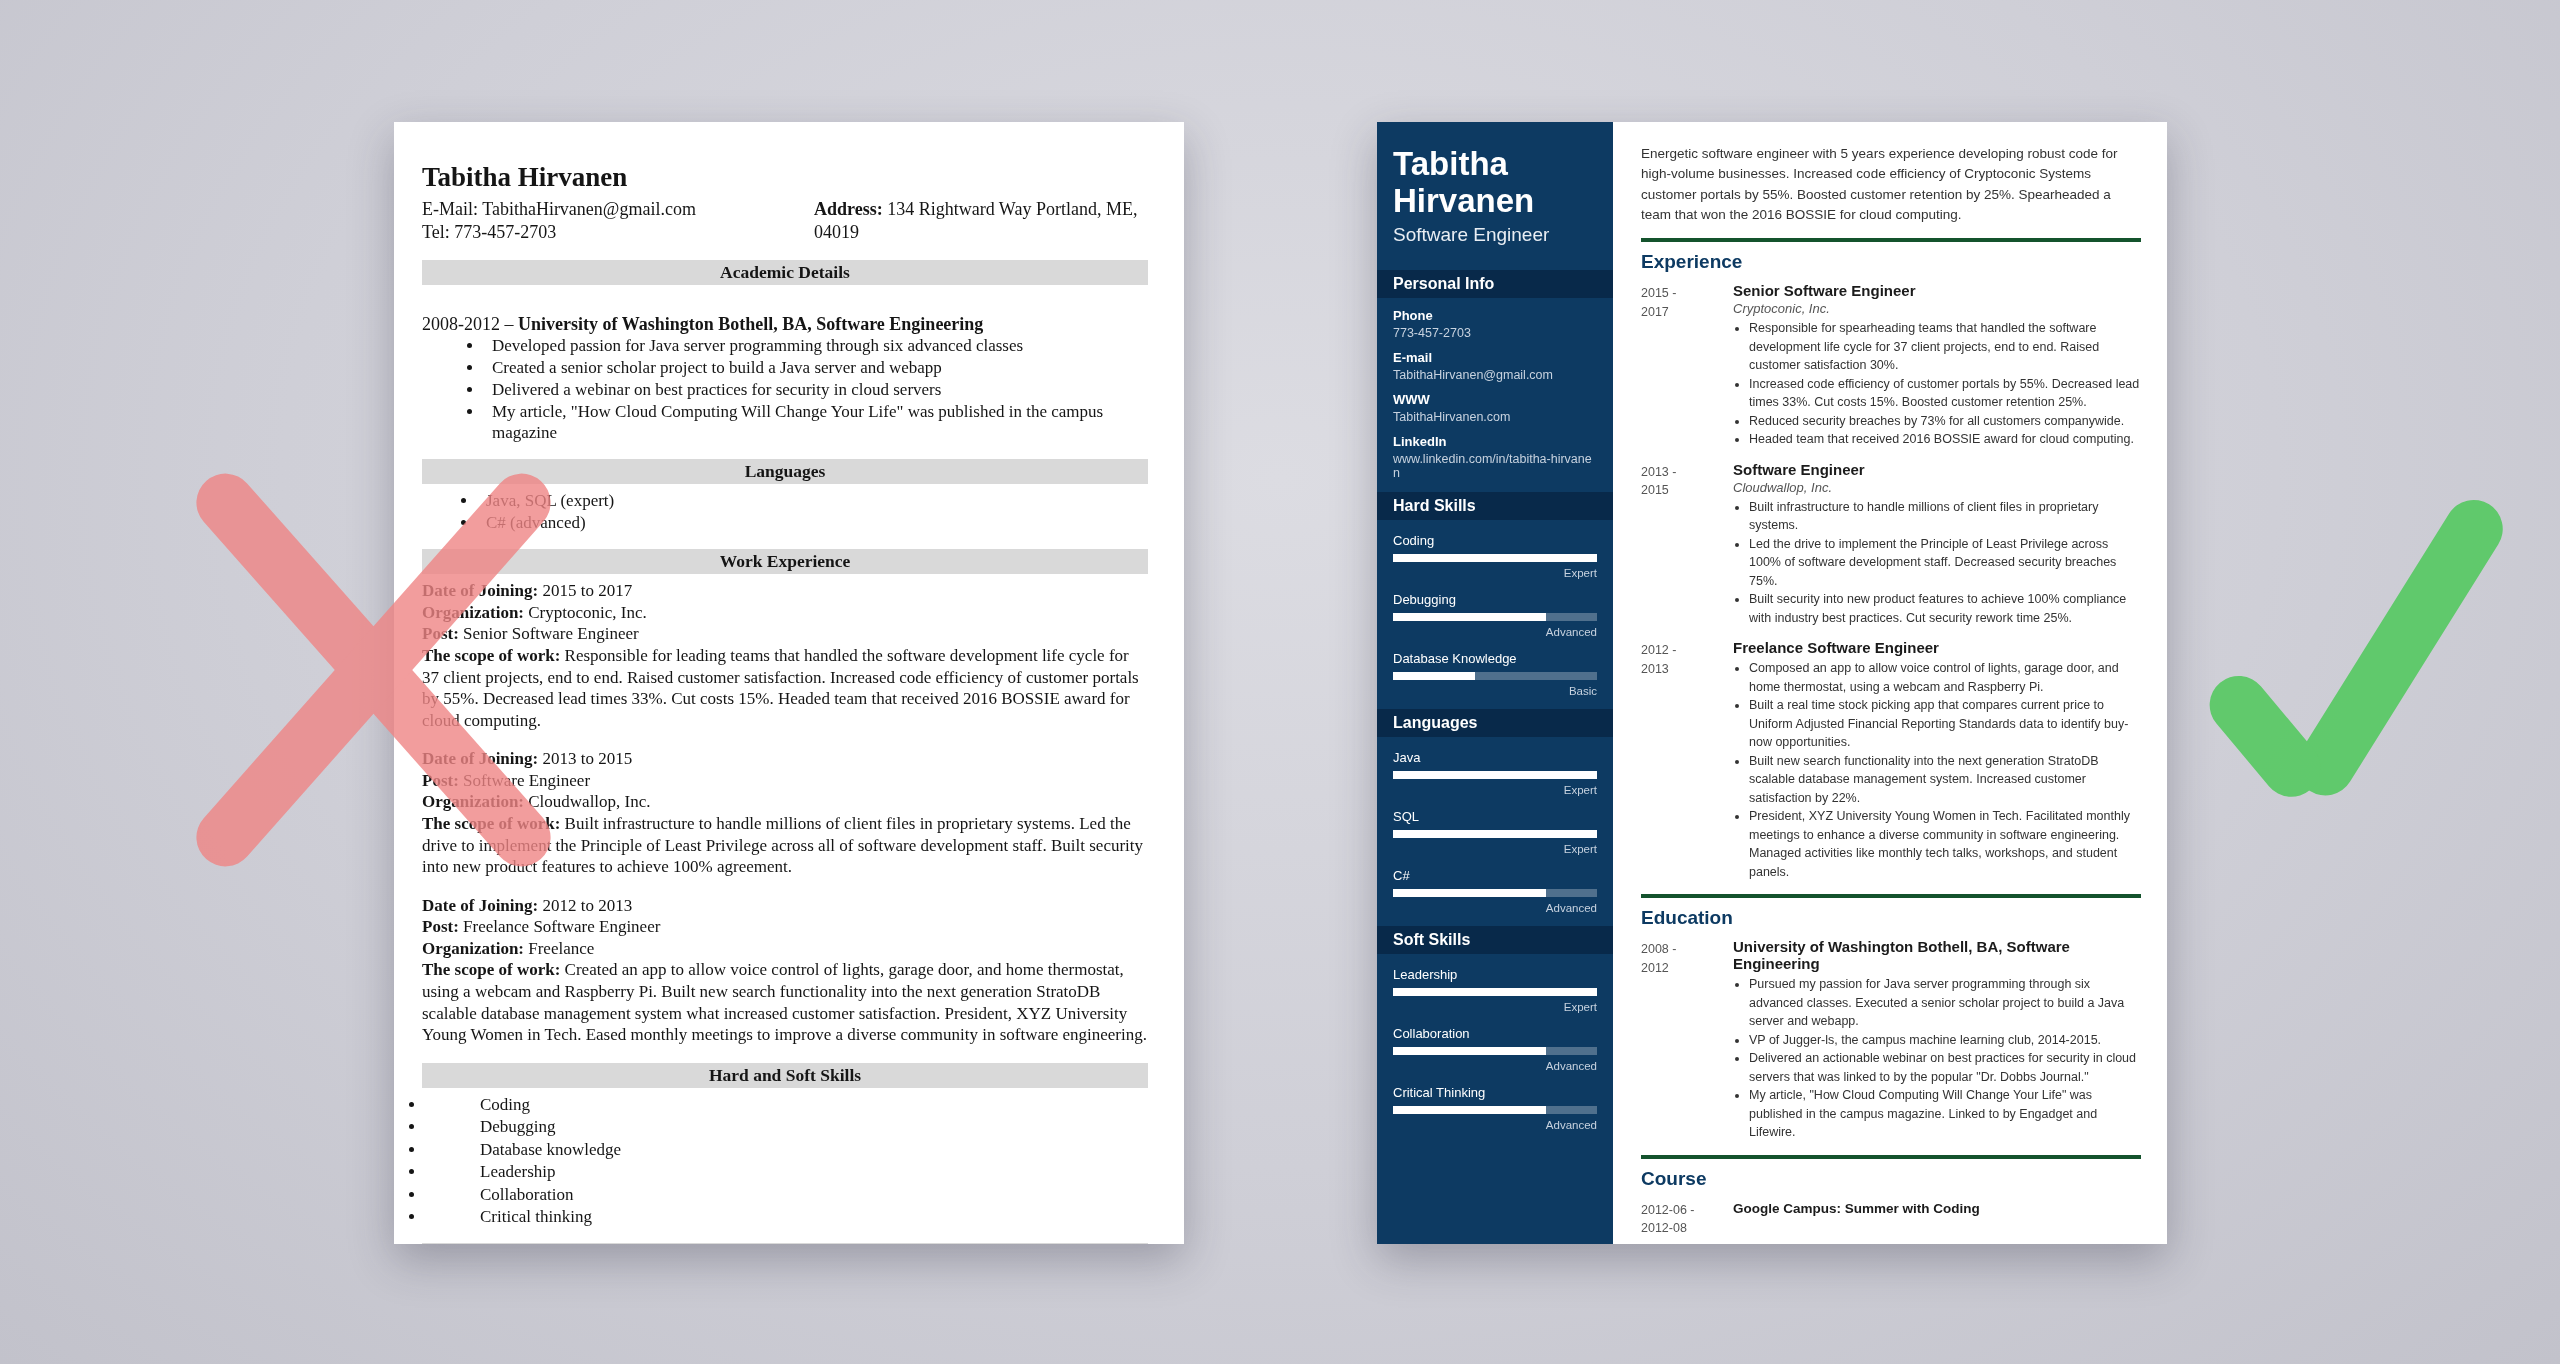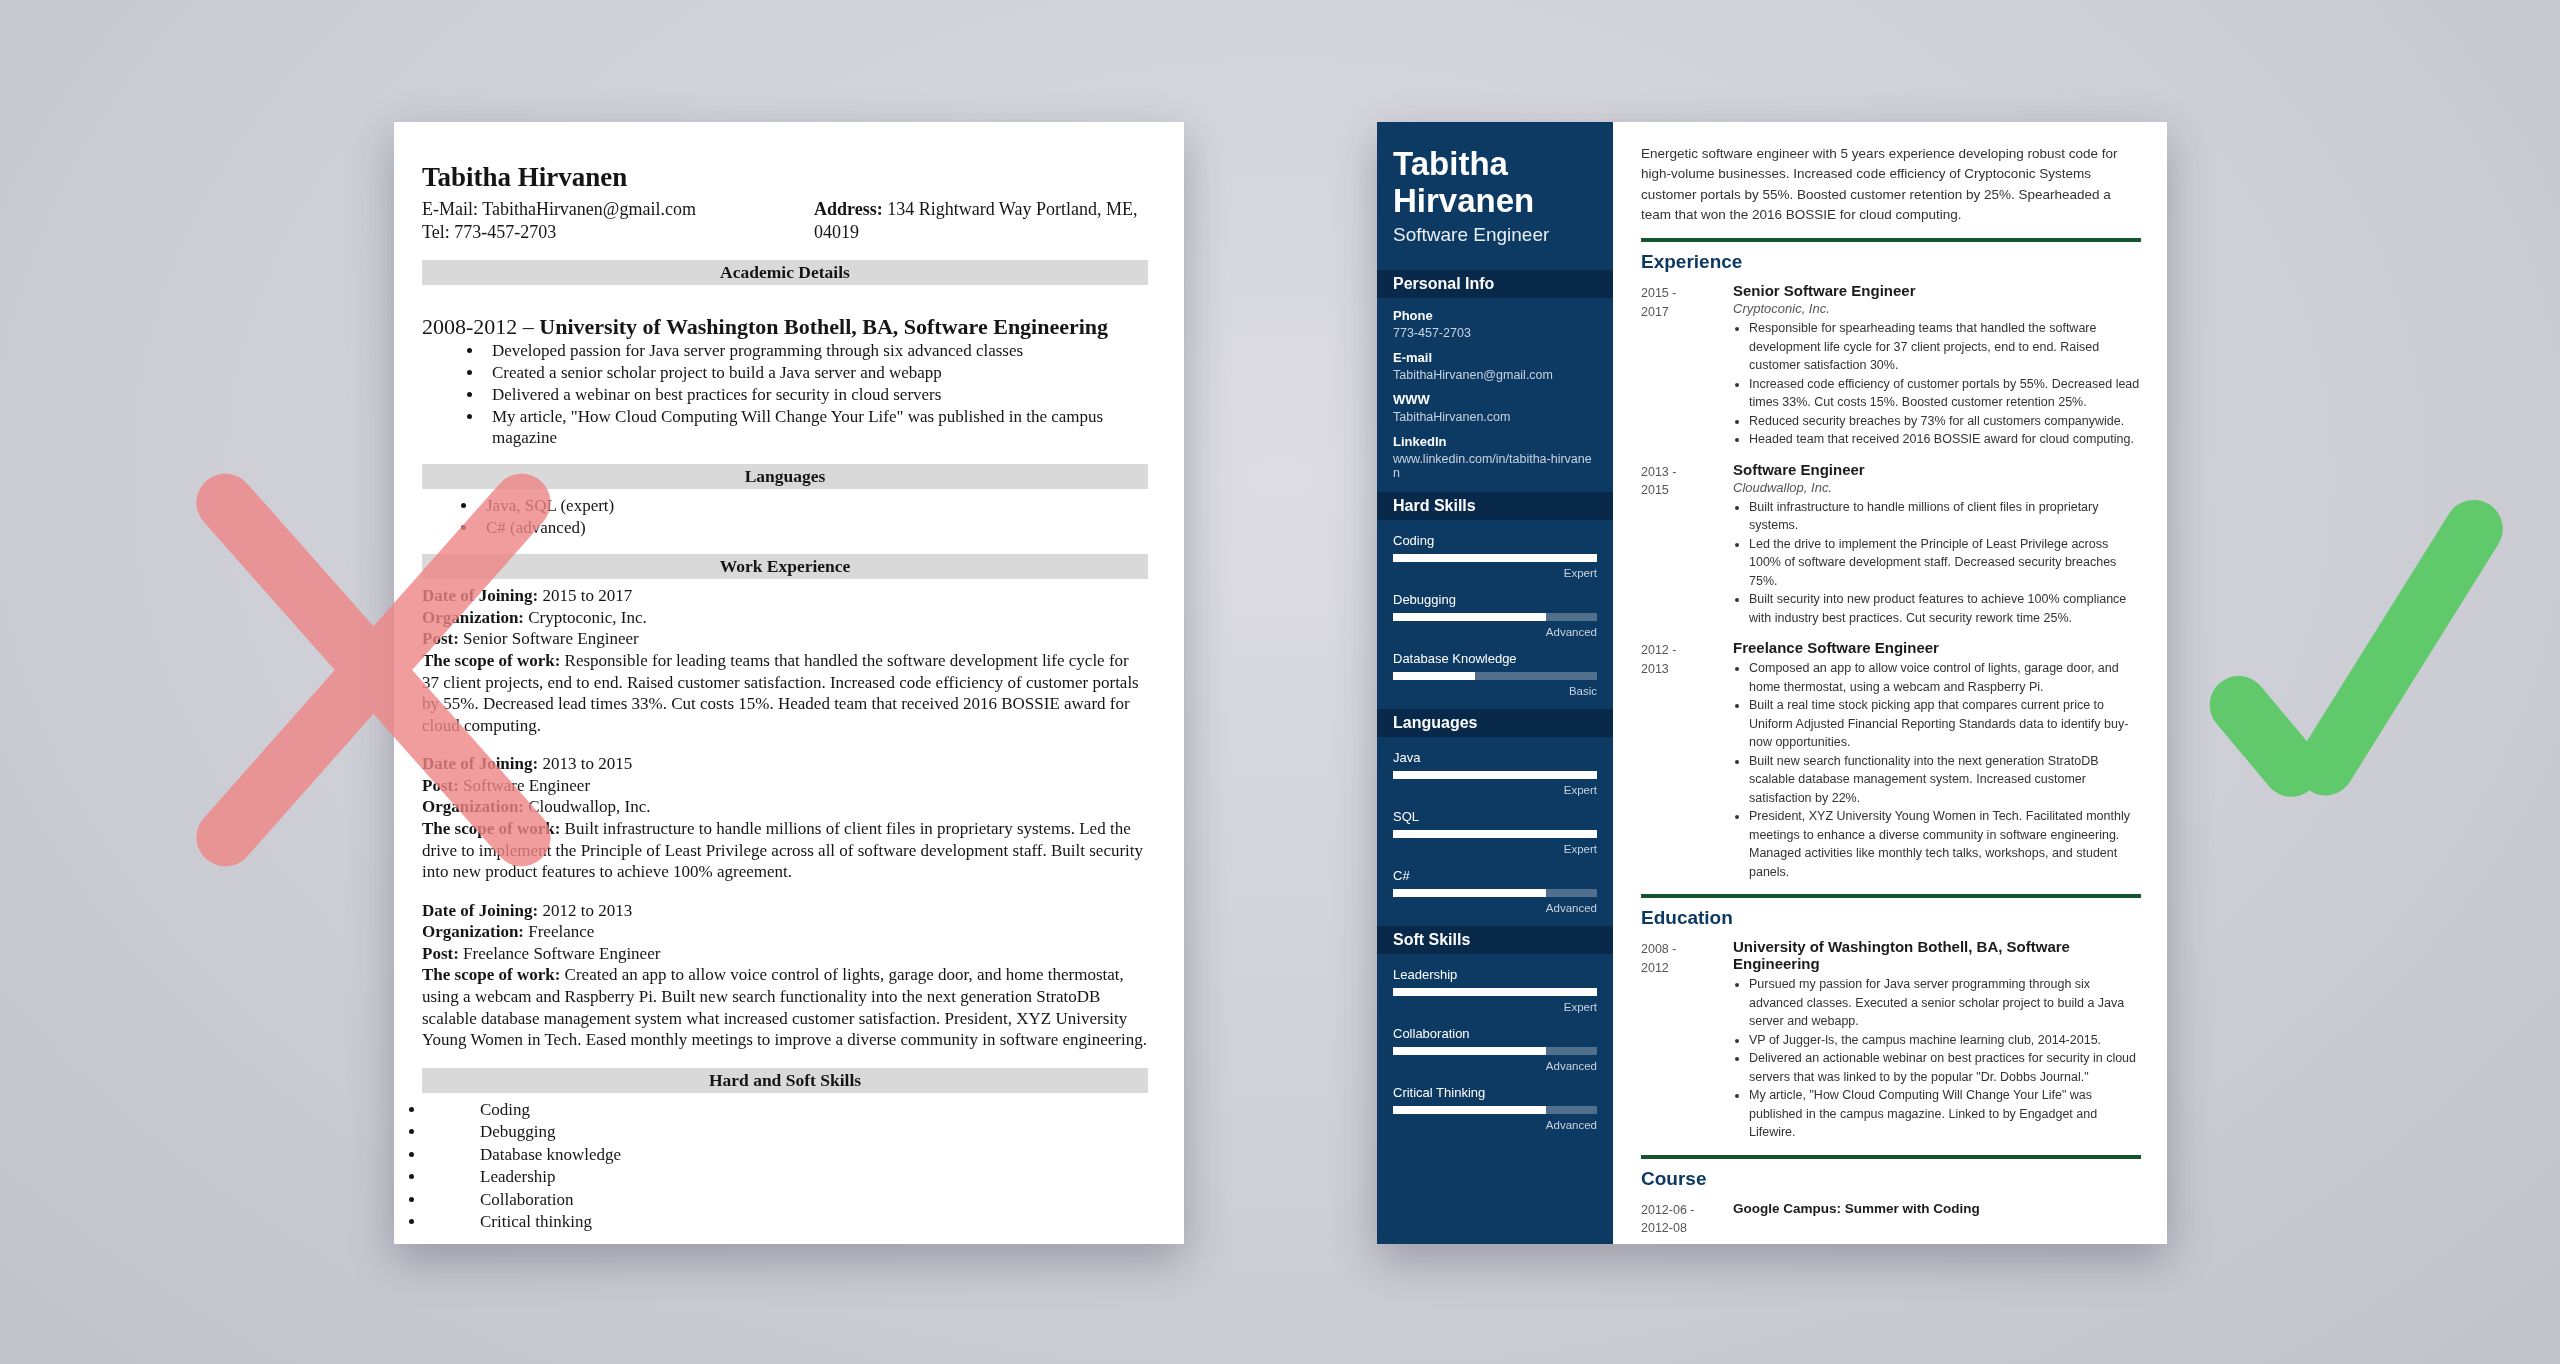--- a/index.html
+++ b/index.html
@@ -21,21 +21,21 @@
   .page-left { left:394px; font-family:"Liberation Serif", serif; color:#151515; }
   .lp-inner { padding:40px 36px 0 28px; height:100%; overflow:hidden; }
   .lp-name { font-size:27px; font-weight:bold; }
   .lp-contact { display:flex; margin-top:5px; font-size:18px; }
   .lp-contact-col-a { width:392px; flex-shrink:0; }
   .lp-line { line-height:1.3; }
   .lp-bar {
     background:#d9d9d9; text-align:center; font-weight:bold;
     font-size:17.5px; padding:2px 0; margin:15px 0 6px;
   }
-  .lp-text { font-size:22px; line-height:1.25;margin-top:28px; }
+  .lp-text { font-size:18px; line-height:1.25;margin-top:28px; }
   .lp-ul { list-style:disc; list-style-position:outside; padding-left:62px; font-size:17px; }
   .lp-ul li { padding-left:8px; line-height:1.28; }
   .lp-langs {
     display:grid; grid-template-columns:1fr;
     list-style:disc; padding-left:56px; font-size:17px; margin-top:2px;
   }
   .lp-langs li { padding-left:8px; line-height:1.3; }
   .lp-job { font-size:17px; line-height:1.27; margin-bottom:17px; }
   .lp-skills { list-style:disc; padding-left:18px; margin-left:-14px; font-size:17px; }
   .lp-skills li { padding-left:54px; line-height:1.32; }
@@ -166,26 +166,26 @@
         <span>Built infrastructure to handle millions of client files in proprietary systems. Led the drive to implement the Principle of Least Privilege across all of software development staff. Built security into new product features to achieve 100% agreement.</span>
       </div>
     </div>
 
     <div class="lp-job">
       <div>
         <b>Date of Joining:</b>
         <span>2012 to 2013</span>
       </div>
       <div>
+        <b>Post:</b>
+        <span>Freelance Software Engineer</span>
+      </div>
+      <div>
         <b>Organization:</b>
         <span>Freelance</span>
-      </div>
-      <div>
-        <b>Post:</b>
-        <span>Freelance Software Engineer</span>
       </div>
       <div>
         <b>The scope of work:</b>
         <span>Created an app to allow voice control of lights, garage door, and home thermostat, using a webcam and Raspberry Pi. Built new search functionality into the next generation StratoDB scalable database management system what increased customer satisfaction. President, XYZ University Young Women in Tech. Eased monthly meetings to improve a diverse community in software engineering.</span>
       </div>
     </div>
 
     <div class="lp-bar">Hard and Soft Skills</div>
     <ul class="lp-skills">
       <li>Coding</li>

